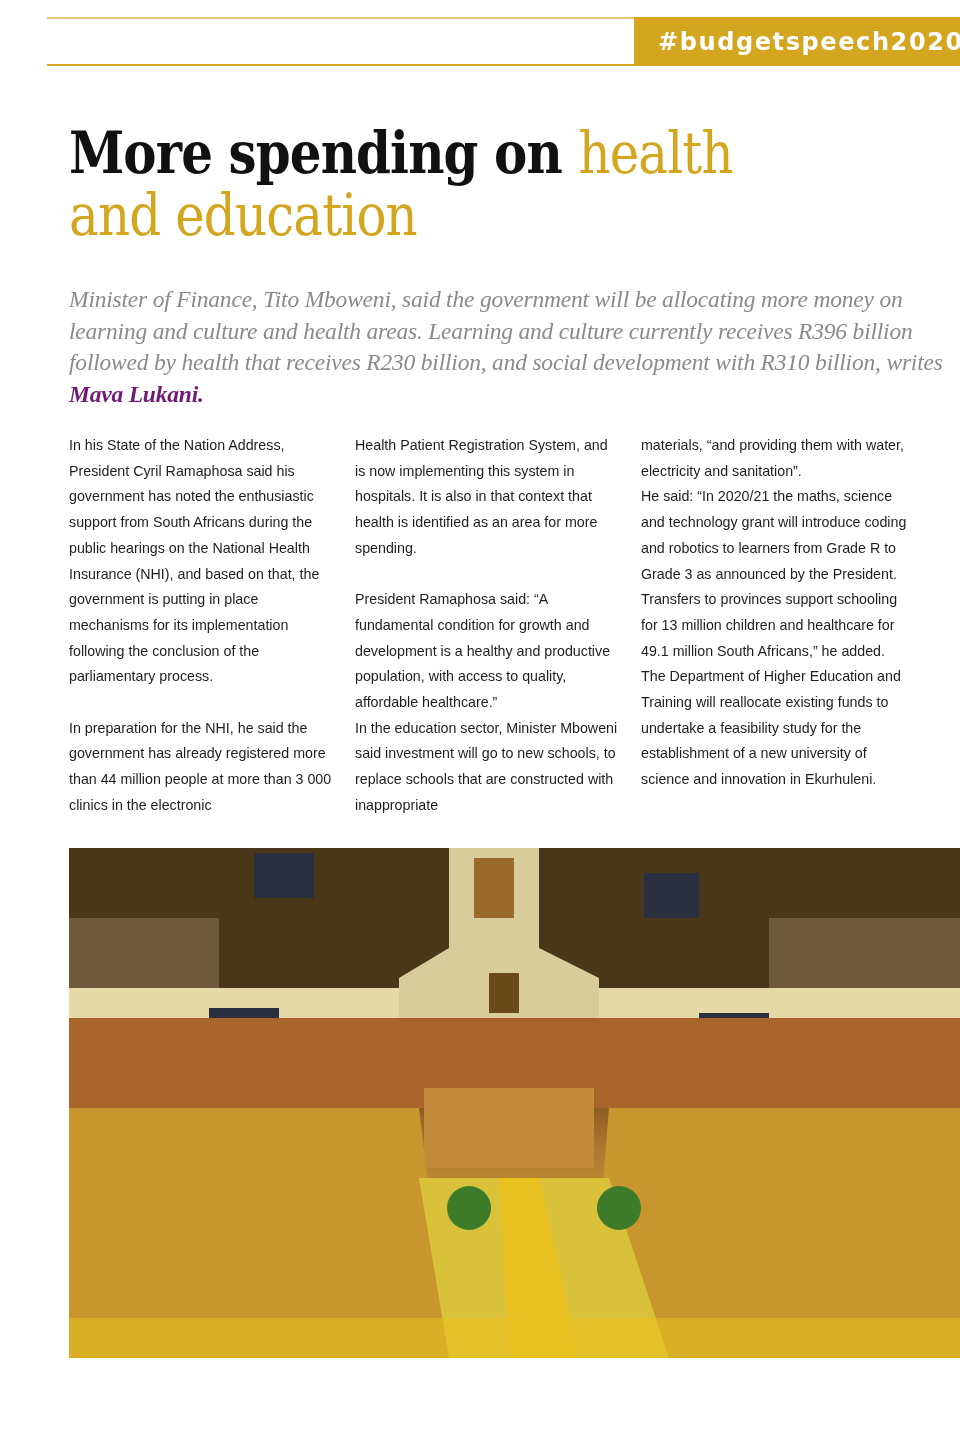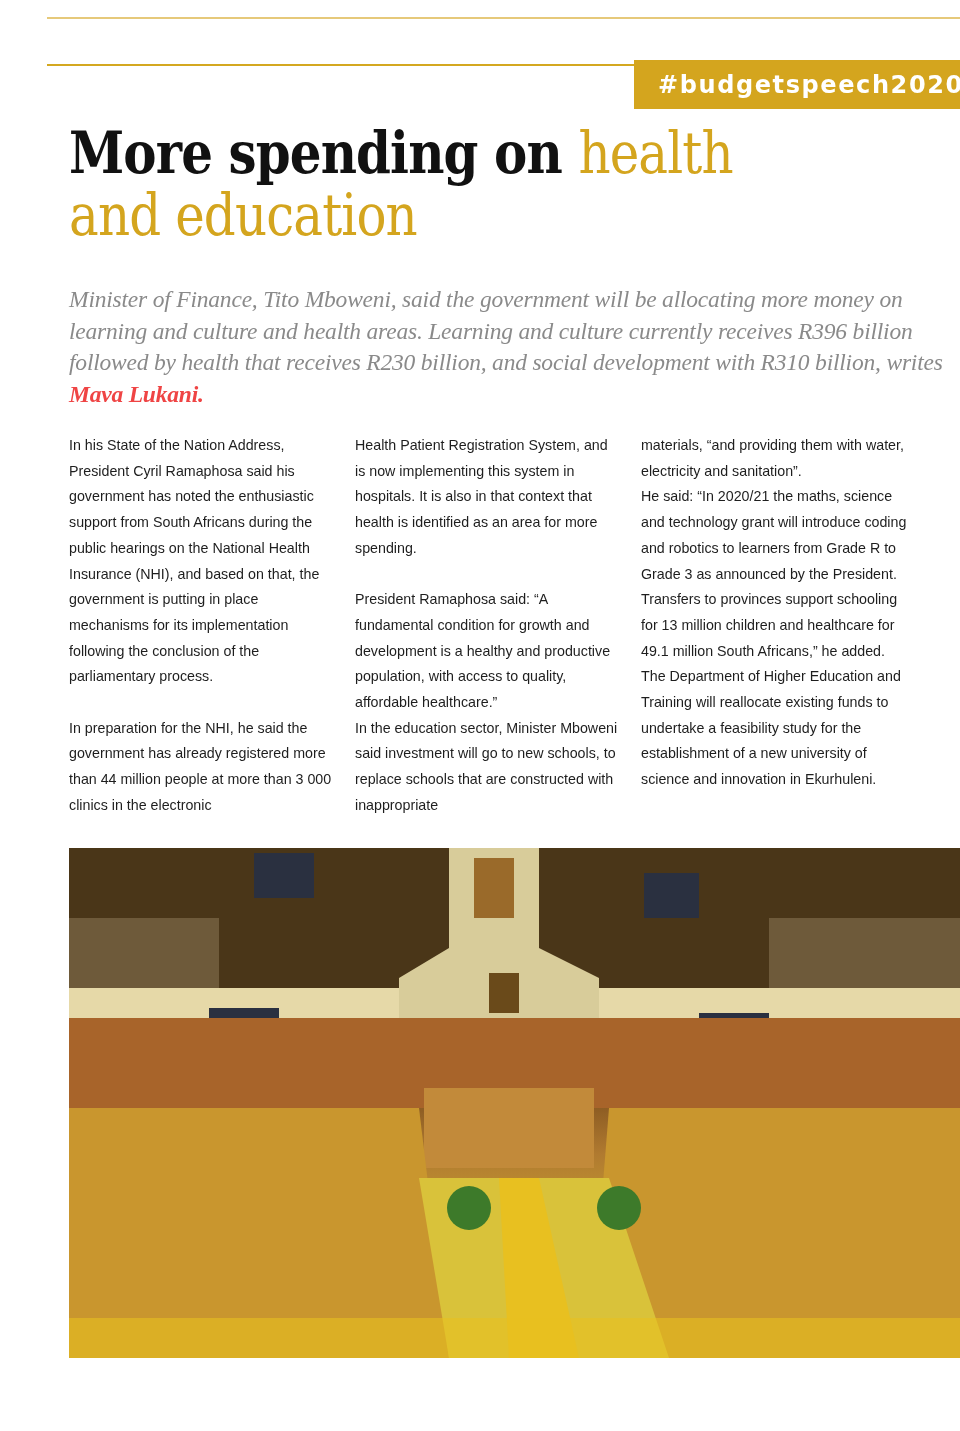--- a/index.html
+++ b/index.html
@@ -1,33 +1,33 @@
 <!DOCTYPE html>
 <html><head>
   <meta charset="utf-8">
   <style>
     * { box-sizing: border-box; margin: 0; padding: 0; }
     html, body { width: 960px; height: 1431px; background: #ffffff; overflow: hidden; }
     body { position: relative; font-family: "Liberation Sans", sans-serif; color: #1a1a1a; }
     .header-line-top { position: absolute; left: 47px; top: 17px; width: 913px; height: 2px; background: #e6c97a; }
     .header-line-bottom { position: absolute; left: 47px; top: 64px; width: 913px; height: 2px; background: #d4a820; }
     .hashtag-box { position: absolute; left: 634px; top: 17px; width: 326px; height: 49px; background: #d4a51e;
-      display: flex; align-items: center; padding-left: 24px; margin-top: 43px; }
+      display: flex; align-items: center; padding-left: 24px; }
     .hashtag-text { color: #ffffff; font-family: "DejaVu Sans", sans-serif; font-weight: bold; font-size: 24px; letter-spacing: 1.6px; }
 
     .headline { position: absolute; left: 69px; top: 122px; width: 800px;
       font-family: "DejaVu Serif", "Liberation Serif", serif; font-size: 58px; line-height: 62px; font-weight: normal;
       letter-spacing: -1px; transform: scaleX(0.86); transform-origin: left top; }
     .headline .dark { color: #111111; font-weight: bold; }
     .headline .gold { color: #d4a51e; }
 
     .standfirst { position: absolute; left: 69px; top: 284px; width: 900px;
       font-family: "Liberation Serif", serif; font-style: italic; font-size: 23.5px; line-height: 31.5px; color: #8a8a8a;
       letter-spacing: -0.2px; }
-    .standfirst .author { font-weight: bold; color: #ef4444; text-align: right; }
+    .standfirst .author { font-weight: bold; color: #701a75; text-align: right; }
 
     .col { position: absolute; top: 432px; width: 280px;
       font-family: "Liberation Sans", sans-serif; font-size: 15px; line-height: 25.7px; color: #1e1e1e;
       transform: scaleX(0.95); transform-origin: left top; }
     .col p { margin: 0; }
     .col p.gap { margin-top: 25.7px; }
     .col1 { left: 69px; }
     .col2 { left: 355px; }
     .col3 { left: 641px; }
 

